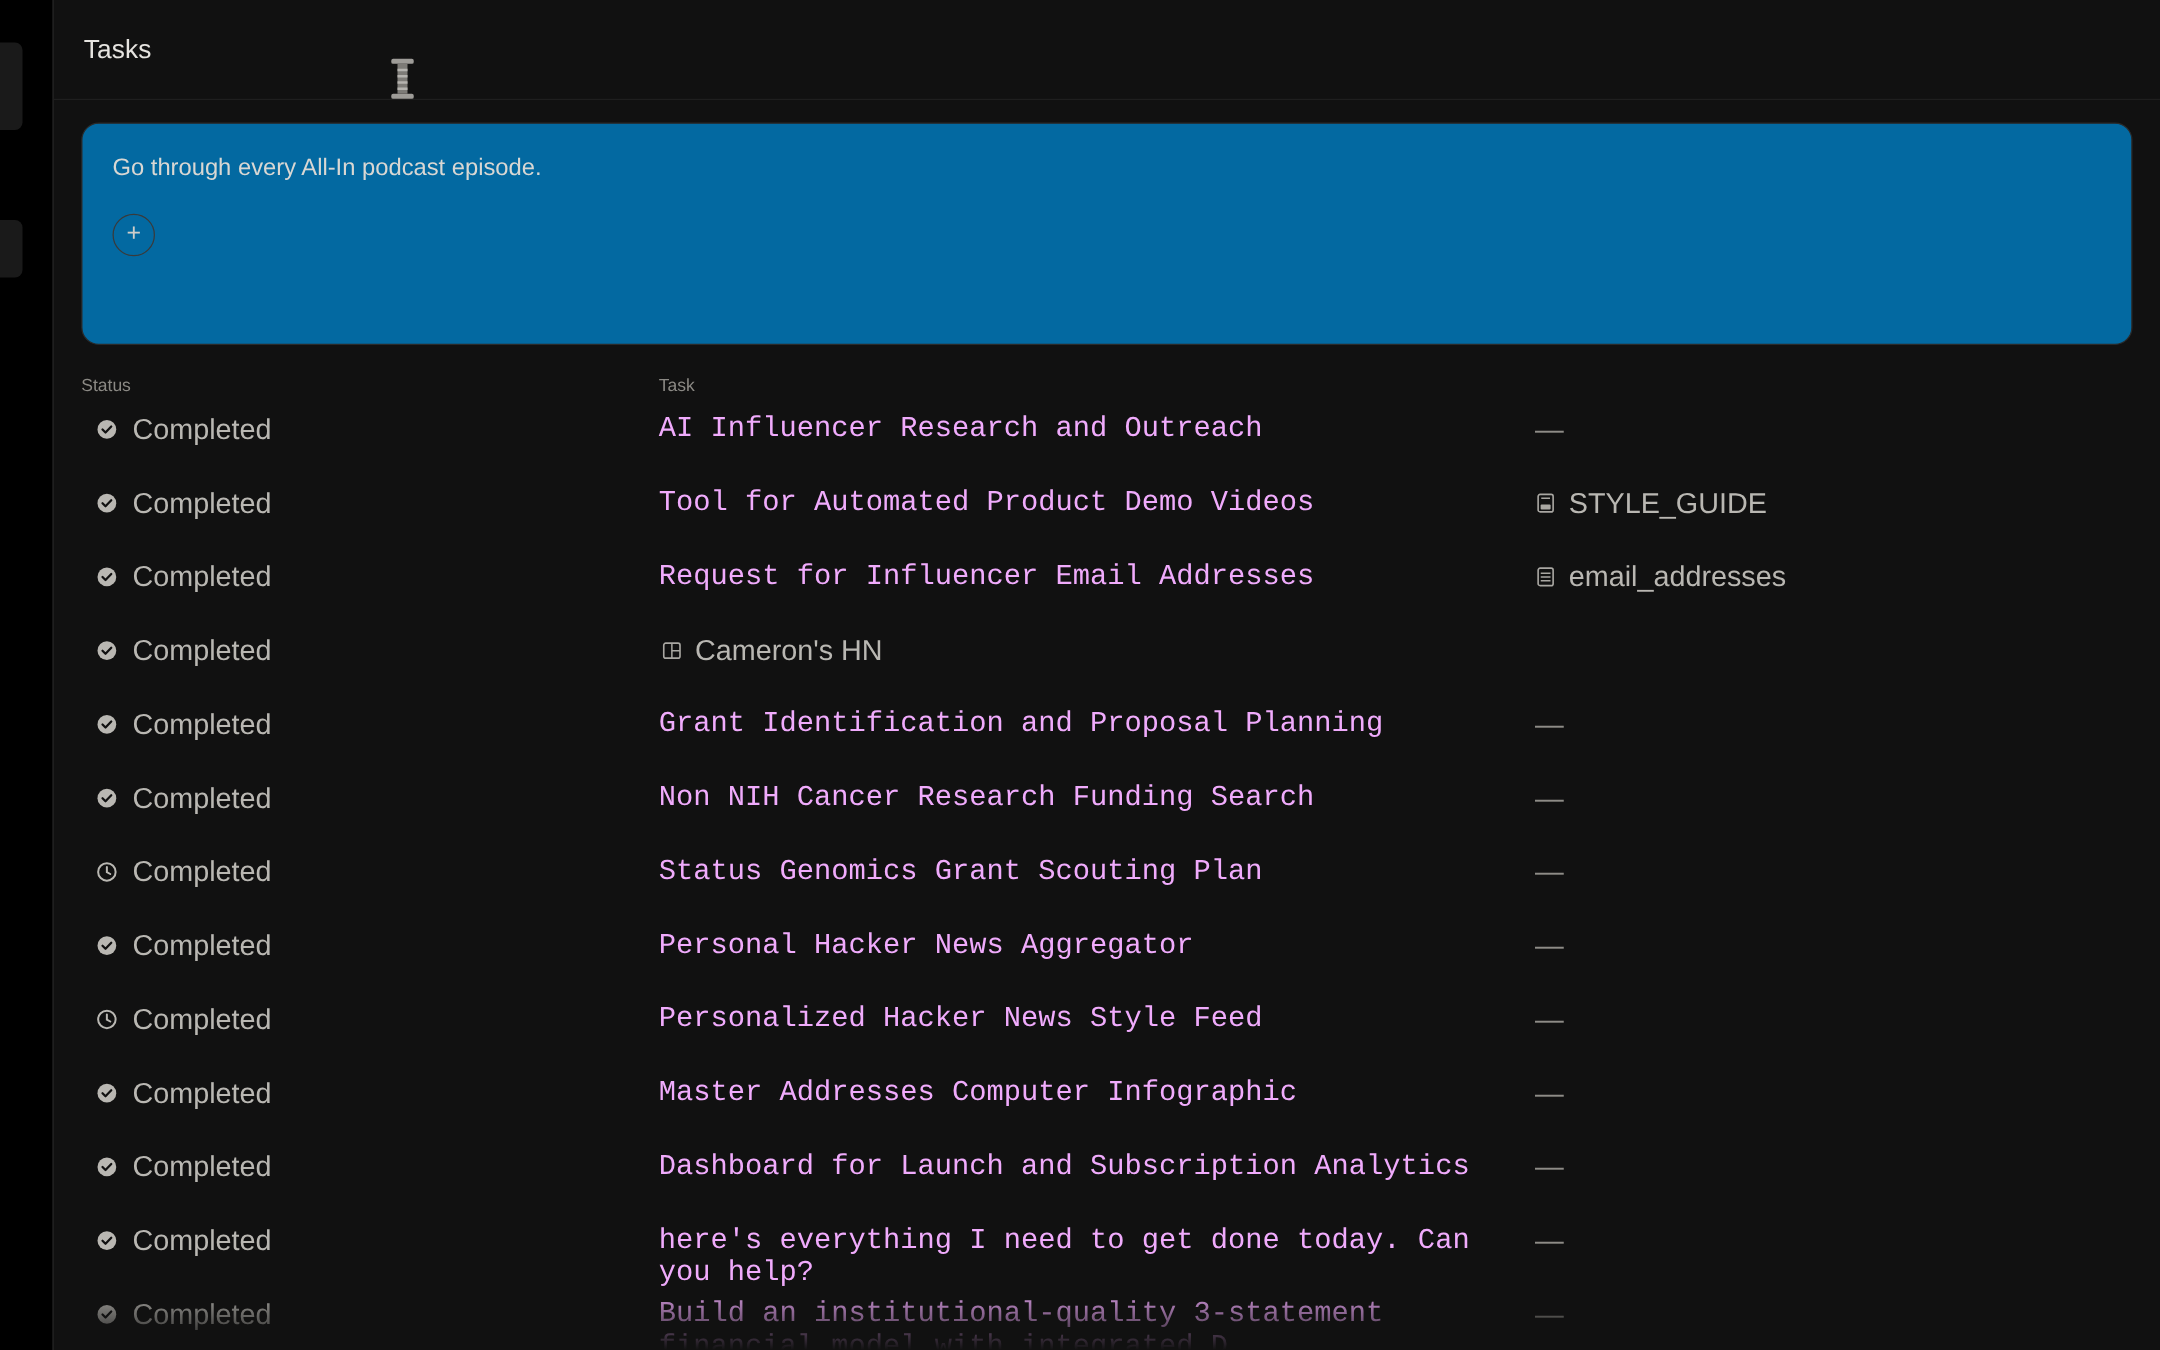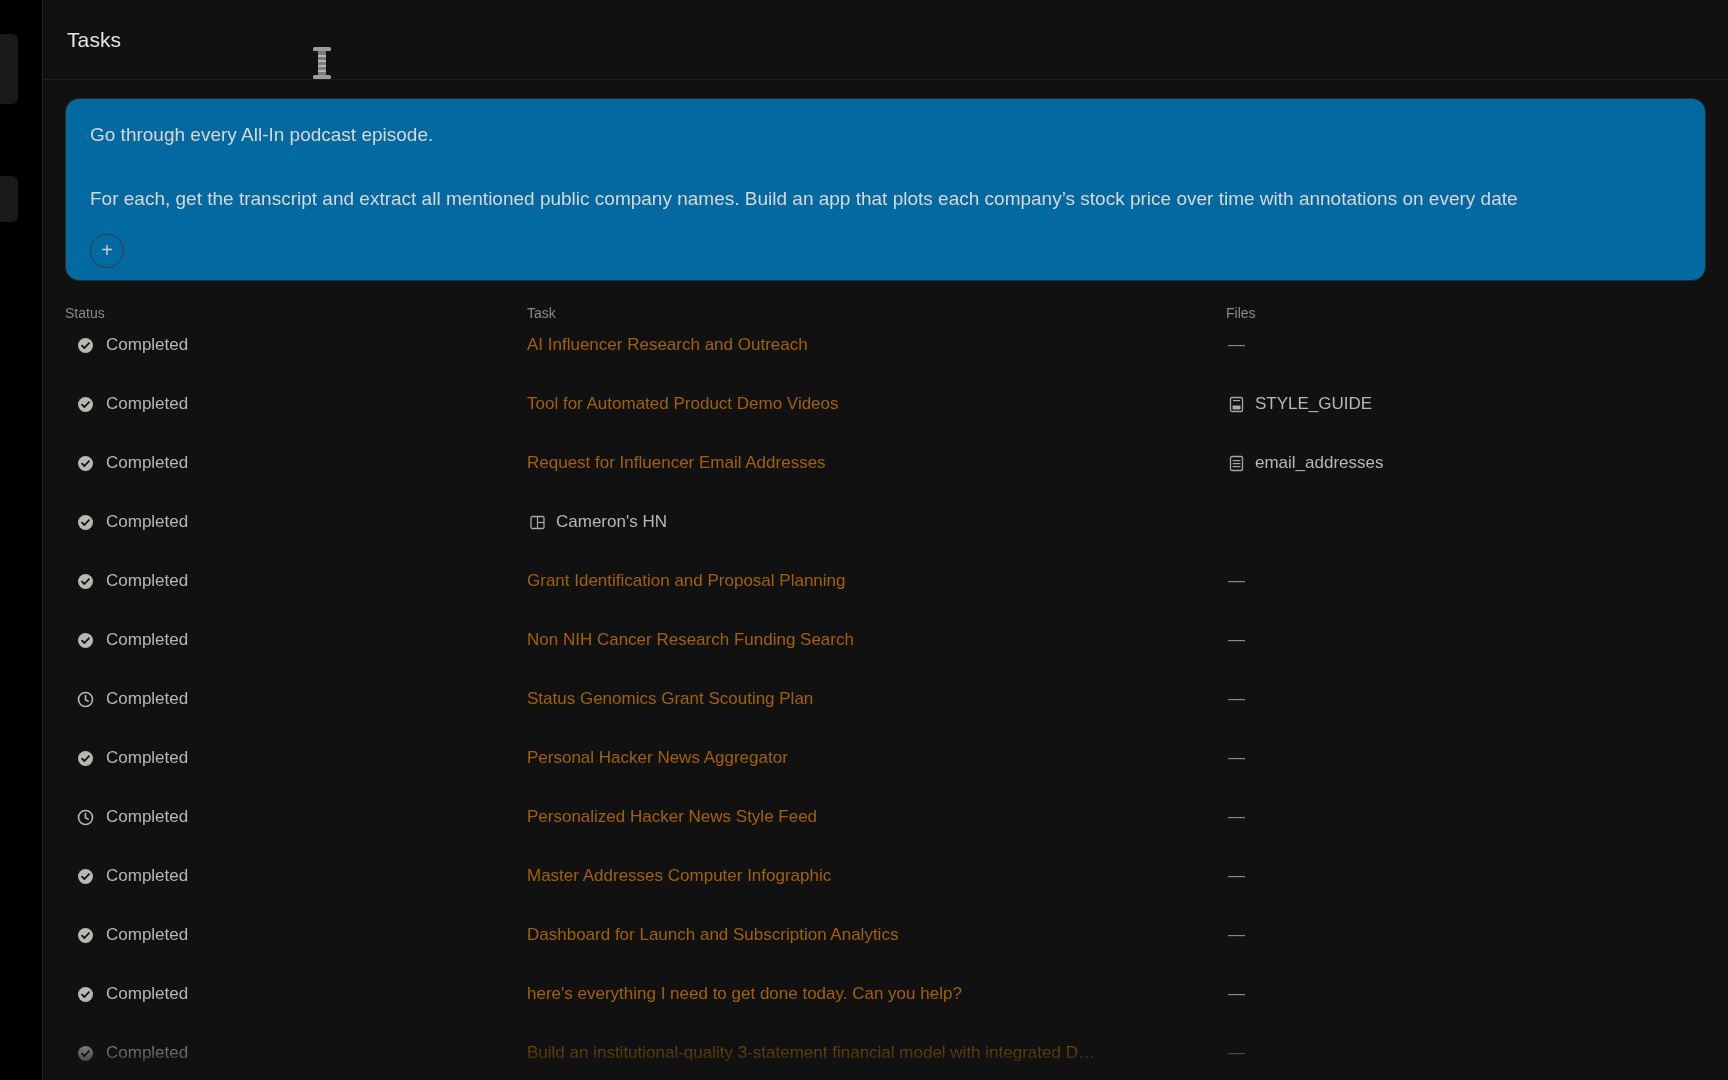--- a/index.html
+++ b/index.html
@@ -122,31 +122,31 @@
     height: 30px;
     color: #8b8984;
     font-size: 14px;
   }
   .col-status { flex: 0 0 450px; }
   .col-task   { flex: 0 0 687px; }
   .col-files  { flex: 1 1 auto; }
 
   .trow {
     height: 59px;
-    font-size: 17px;
+    font-size: 23px;
     color: #cfcdc9;
   }
   .trow .col-status {
     display: flex;
     align-items: center;
     gap: 12px;
     padding-left: 12px;
     color: #b9b7b2;
   }
-  .trow .col-task { color: #a16207; }
+  .trow .col-task { color: #f0abfc; font-family: Liberation Mono, monospace; }
   .trow .col-files {
     display: flex;
     align-items: center;
     gap: 10px;
     color: #b9b7b2;
     padding-left: 2px;
   }
   .dash { color: #8e8c87; }
 
   .ico {
@@ -188,29 +188,27 @@
           <rect x="7" y="9" width="8" height="2" fill="#b5b3af"></rect>
           <rect x="7" y="14" width="8" height="2" fill="#b5b3af"></rect>
           <rect x="7" y="19" width="8" height="2" fill="#b5b3af"></rect>
           <rect x="7" y="24" width="8" height="2" fill="#b5b3af"></rect>
         </svg>
       </div>
     </div>
 
     <div class="composer">
       <div class="composer-line">Go through every All-In podcast episode.</div>
-      <div class="composer-line second">For each, get the transcript and extract all mentioned public company names. Build an app that plots each company’s stock price over time with annotations on every date</div>
       <div class="plus-btn">+</div>
     </div>
 
     <div class="table">
       <div class="thead">
         <div class="col-status">Status</div>
         <div class="col-task">Task</div>
-        <div class="col-files">Files</div>
       </div>
       <div id="rows">
           <div class="trow">
             <div class="col-status">
               <span class="ico">
                 <svg width="17" height="17" viewBox="0 0 17 17">
                   <circle cx="8.5" cy="8.5" r="7.5" fill="#b9b7b2"></circle>
                   <path d="M5 8.6 L7.4 11 L12 6.2" stroke="#111111" stroke-width="1.8" fill="none" stroke-linecap="round" stroke-linejoin="round"></path>
                 </svg>
               </span>

